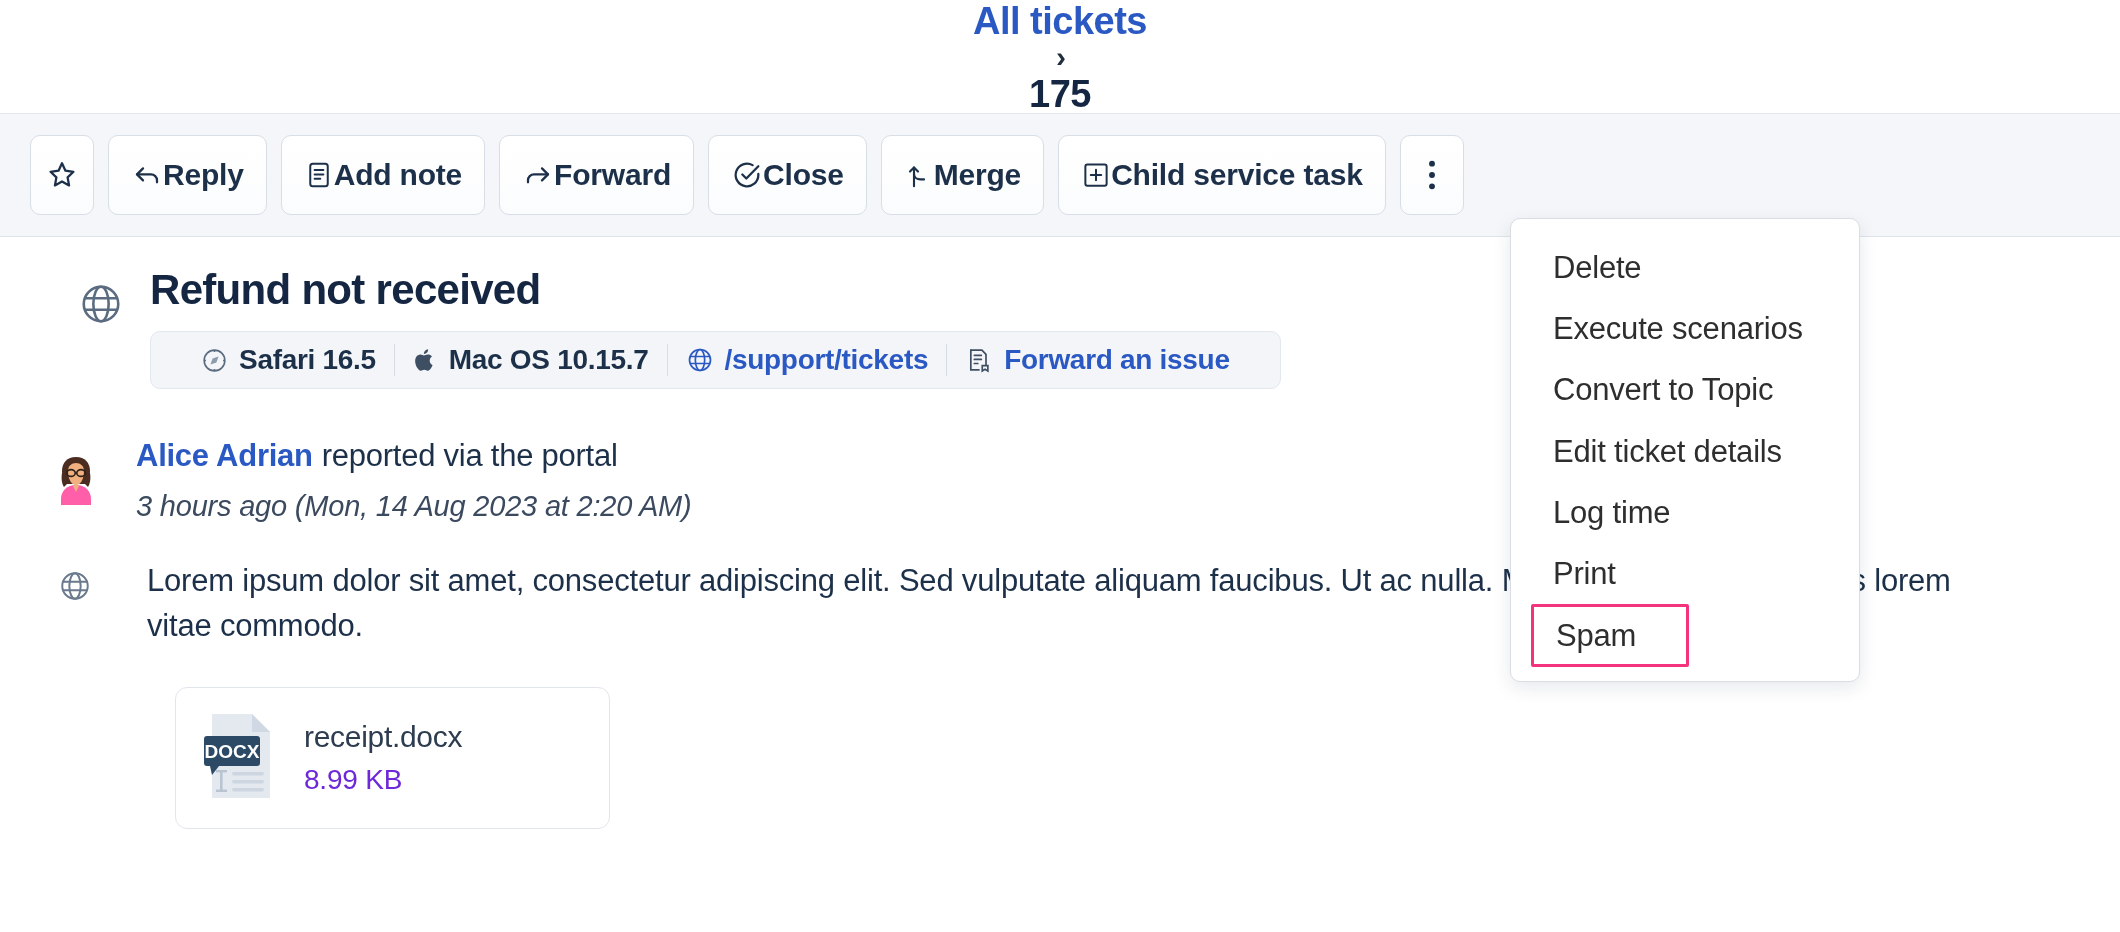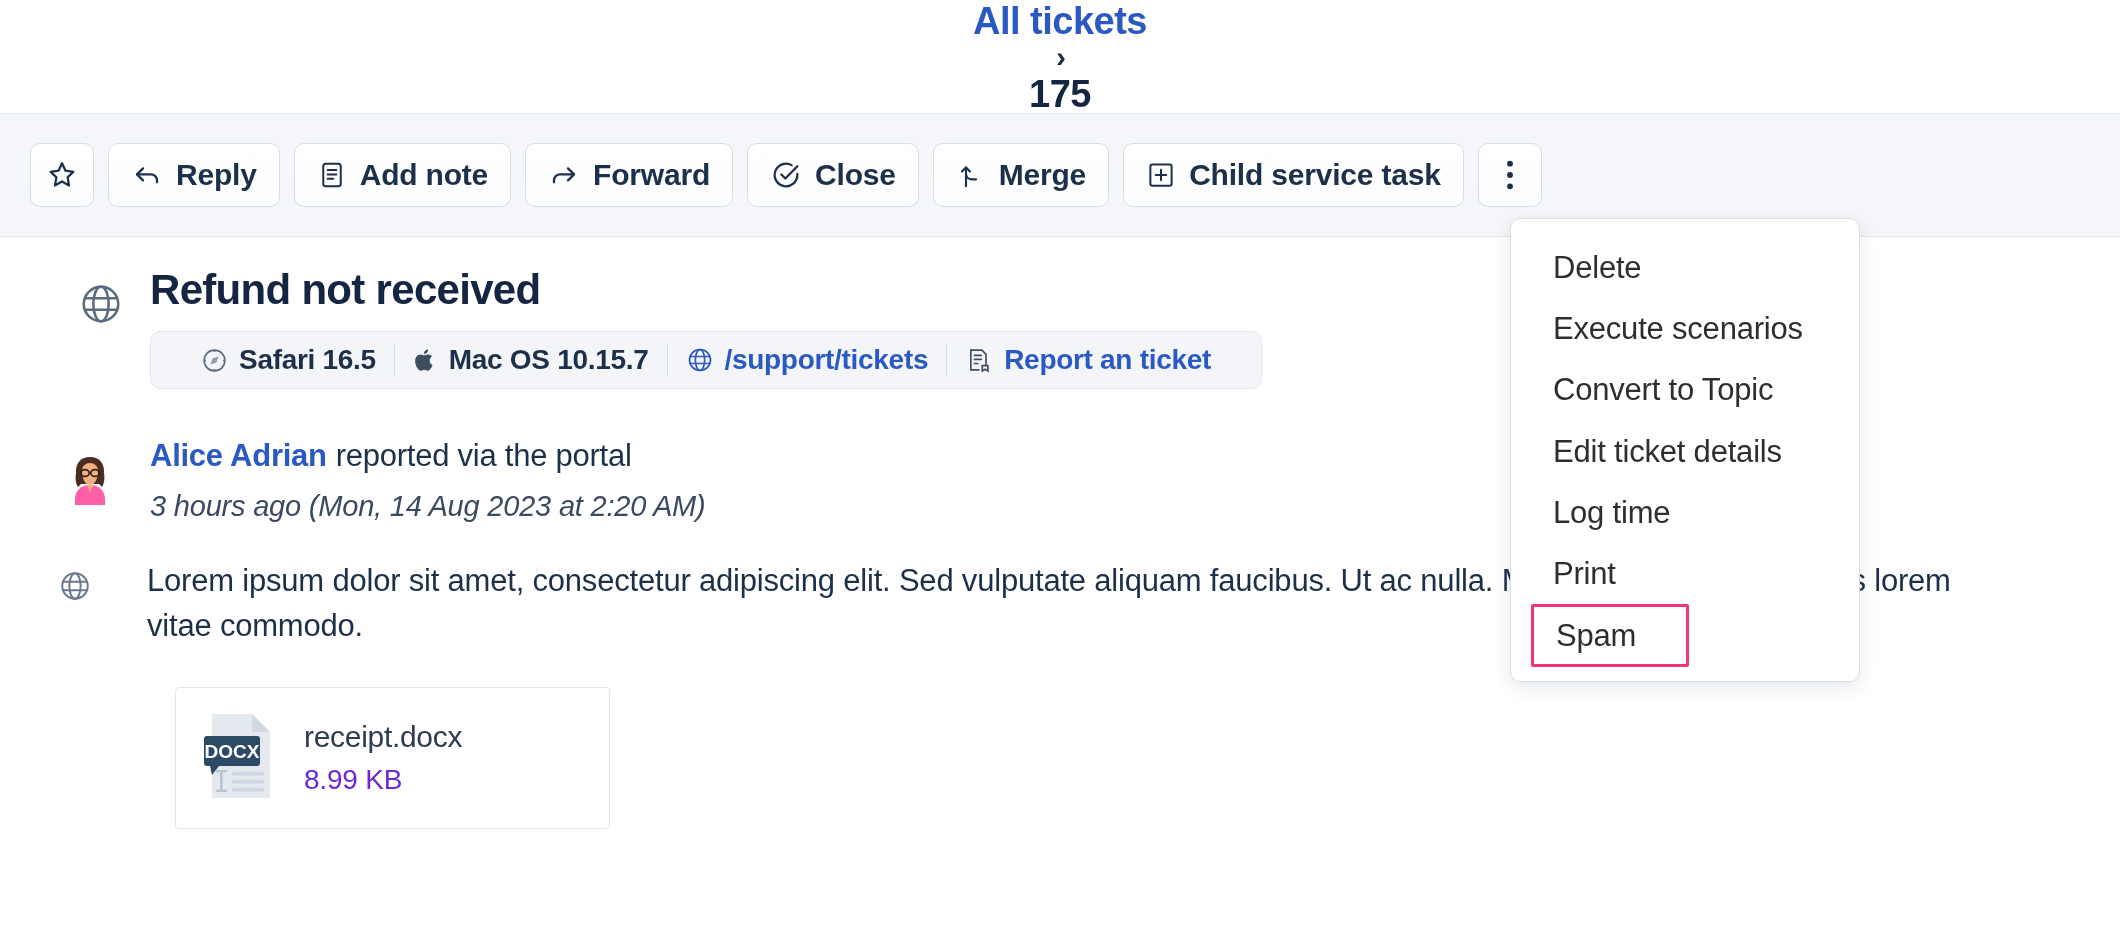--- a/index.html
+++ b/index.html
@@ -56,28 +56,27 @@
     height: 123px;
     box-sizing: border-box;
     background: #f4f6f9;
     border-bottom: 1px solid #dfe4ea;
     display: flex;
     align-items: center;
     gap: 14px;
     padding: 0 30px;
   }
   .tb-btn {
-    height: 64px;
+    height: 80px;
     box-sizing: border-box;
     background: linear-gradient(#ffffff, #fbfcfd);
     border: 1px solid #d7dee6;
     border-radius: 10px;
     display: flex;
     align-items: center;
-    gap: 13px;
     padding: 0 22px;
     font-size: 30px;
     font-weight: 600;
     color: #1d3049;
     cursor: pointer;
     white-space: nowrap;
     letter-spacing: -0.2px;
   }
   .tb-btn.icon-only {
     width: 64px;
@@ -180,21 +179,21 @@
     width: 1px;
     height: 32px;
     background: #d6dce5;
     flex: 0 0 auto;
   }
   .meta-ico { display: flex; align-items: center; line-height: 0; }
 
   .author-row {
     display: flex;
     align-items: flex-start;
-    padding: 48px 0 0 58px;
+    padding: 48px 0 0 44px;
   }
   .avatar {
     width: 64px;
     height: 64px;
     flex: 0 0 auto;
     margin-right: 28px;
     margin-top: 10px;
   }
   .author-line {
     font-size: 31px;
@@ -235,21 +234,21 @@
     color: #1d3049;
     letter-spacing: -0.2px;
     max-width: 1810px;
   }
 
   .attach-row { padding: 38px 0 0 175px; }
   .attachment {
     width: 435px;
     box-sizing: border-box;
     border: 1px solid #e1e6ed;
-    border-radius: 4px;
+    border-radius: 12px;
     display: flex;
     align-items: center;
     padding: 22px 26px;
     cursor: pointer;
     background: #fff;
   }
   .file-icon { flex: 0 0 auto; margin-right: 24px; }
   .file-name {
     font-size: 30px;
     color: #2d3c4f;
@@ -408,21 +407,21 @@
 
         <div class="meta-item link">
           <span class="meta-ico">
             <svg width="28" height="28" viewBox="0 0 24 24" fill="none" stroke="#3f4f63" stroke-width="1.45" stroke-linecap="round">
               <path d="M5 3.6h9.5l3.5 3.5v9.4"></path>
               <path d="M5 3.6v16.8h7"></path>
               <path d="M8 8h6M8 11.5h6M8 15h3"></path>
               <path d="M14.8 16.8h4.8v4.6l-2.4-1.4-2.4 1.4z" fill="none"></path>
             </svg>
           </span>
-          <span>Report an ticket</span>
+          <span>Forward an issue</span>
         </div>
 
       </div>
     </div>
   </div>
 
   <div class="author-row">
     <span class="avatar">
       <svg width="64" height="64" viewBox="0 0 64 64">
         <path d="M32 10c-9 0-14 6-14 14 0 6 2 10 4 13h20c2-3 4-7 4-13 0-8-5-14-14-14z" fill="#4a2c20"></path>

